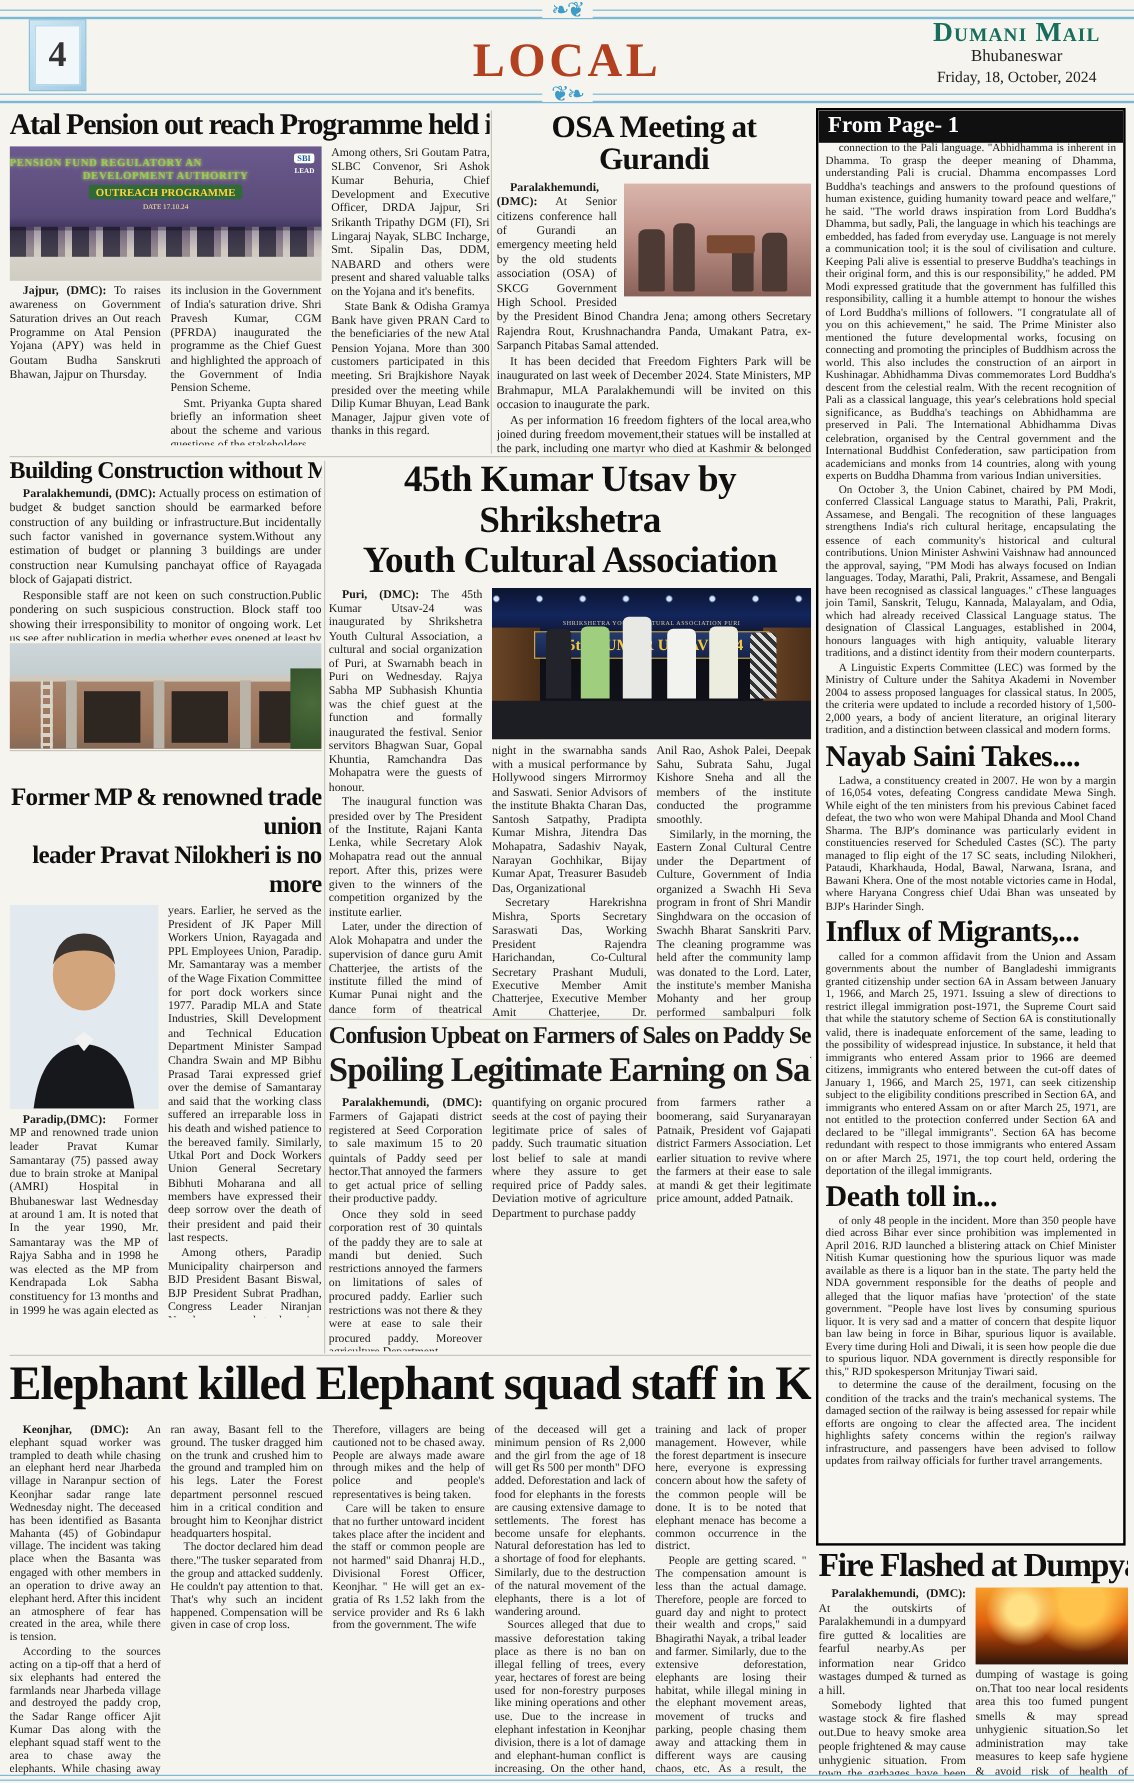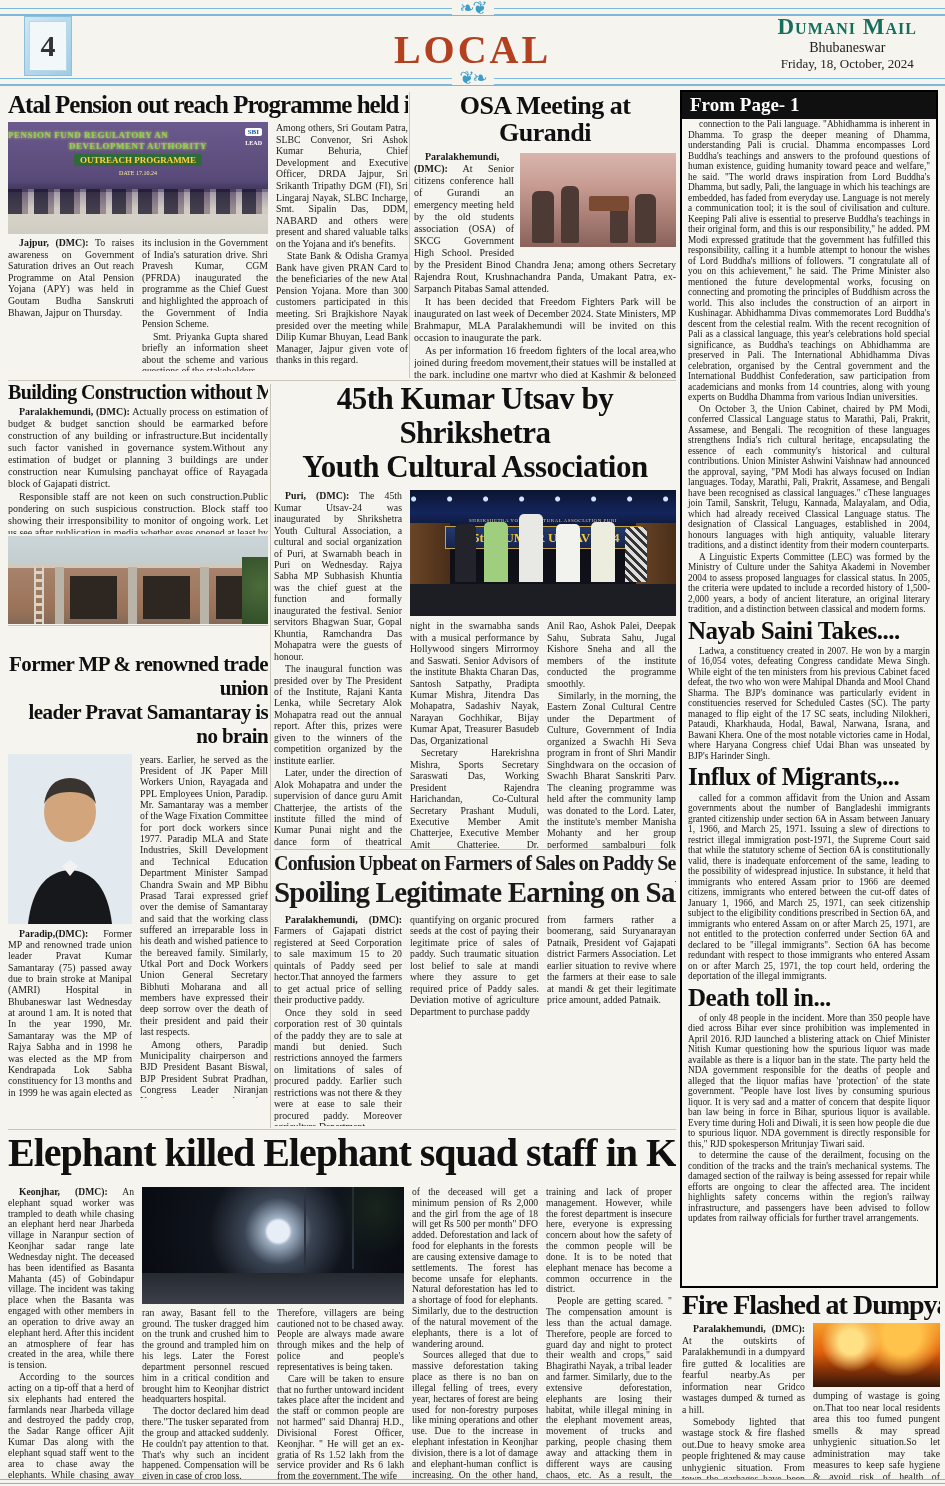--- a/index.html
+++ b/index.html
@@ -102,21 +102,21 @@
   #farmers .c1{width:128px;overflow:hidden;}
   #farmers .rside{flex:1;display:flex;flex-direction:row;}
   .farmers-photo{height:98px;margin-bottom:3px;background:linear-gradient(180deg,#3f7d52 0%,#376e48 55%,#cfc8bd 56%,#c4bcae 100%);}
   .farmers-photo .fig{position:absolute;bottom:0;border-radius:6px 6px 0 0;}
   #farmers .undercols{display:flex;gap:8px;flex:1;}
   
   #elephant{left:8px;top:1132px;width:668px;height:348px;}
   #elephant .hl{font-size:40px;letter-spacing:-1px;white-space:nowrap;text-align:center;}
   #elephant .body{display:flex;gap:8px;margin-top:13px;height:296px;font-size:9.6px;line-height:1.13;}
   #elephant .cn{width:126px;overflow:hidden;flex:none;}
-  #elephant .mid{width:262px;flex:none;display:flex;flex-direction:column;}
+  #elephant .mid{width:262px;flex:none;display:flex;flex-direction:row;}
   .ele-photo{height:142px;margin-bottom:4px;background:
       radial-gradient(circle at 52% 38%, #e8eef5 0 7%, #9fb0c4 9%, #3a4453 22%, #10141c 45%, #070a0f 100%);}
   .ele-photo .pole{position:absolute;top:0;bottom:30%;width:2px;background:#2c3340;}
   .ele-photo .tree{position:absolute;top:0;width:70px;height:60%;background:radial-gradient(ellipse at 60% 30%,#18251c,transparent 70%);}
   .ele-photo .road{position:absolute;bottom:0;left:0;right:0;height:26%;background:linear-gradient(180deg,#252a31,#3c4149);}
   #elephant .midcols{display:flex;gap:8px;flex:1;}
   
   #fire{left:682px;top:1290px;width:258px;height:192px;}
   #fire .hl{font-size:28px;letter-spacing:-1px;white-space:nowrap;}
   #fire .body{display:flex;gap:8px;margin-top:4px;height:156px;font-size:9.8px;line-height:1.17;}
@@ -248,21 +248,21 @@
       <div class="open" style="left:52%;width:18%;"></div>
       <div class="open" style="left:80%;width:14%;"></div>
       <div class="ladder"></div>
       <div class="bush"></div>
     </div>
   </div>
 
   <div class="art" id="formermp">
     <div class="hl">
       <div>Former MP &amp; renowned trade union</div>
-      <div>leader Pravat Samantaray is no brain</div>
+      <div>leader Pravat Nilokheri is no more</div>
     </div>
     <div class="body">
       <div class="lcol">
         <div class="photo mp-photo">
           <svg width="124" height="170" viewBox="0 0 124 170">
             <rect width="124" height="170" fill="#e3eaef"></rect>
             <ellipse cx="62" cy="58" rx="26" ry="30" fill="#d2a57c"></ellipse>
             <path d="M36 50 q4 -26 26 -26 q22 0 26 26 q-6 -12 -26 -12 q-20 0 -26 12z" fill="#3a3430"></path>
             <path d="M20 170 q6 -52 42 -54 q36 2 42 54z" fill="#17181c"></path>
             <path d="M54 112 l8 10 l8 -10 l-8 -6z" fill="#f2f2f2"></path>

